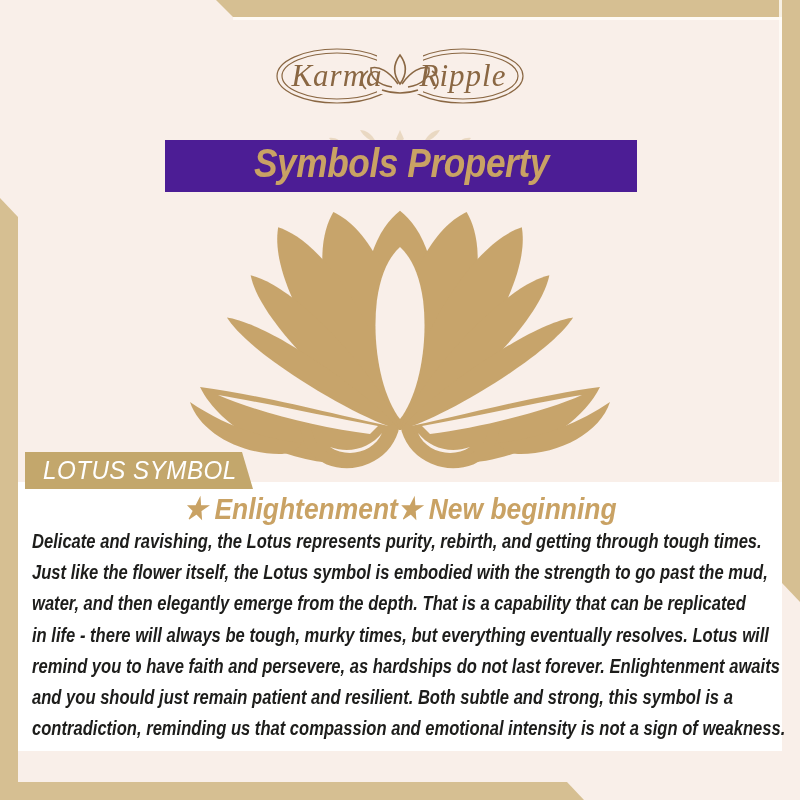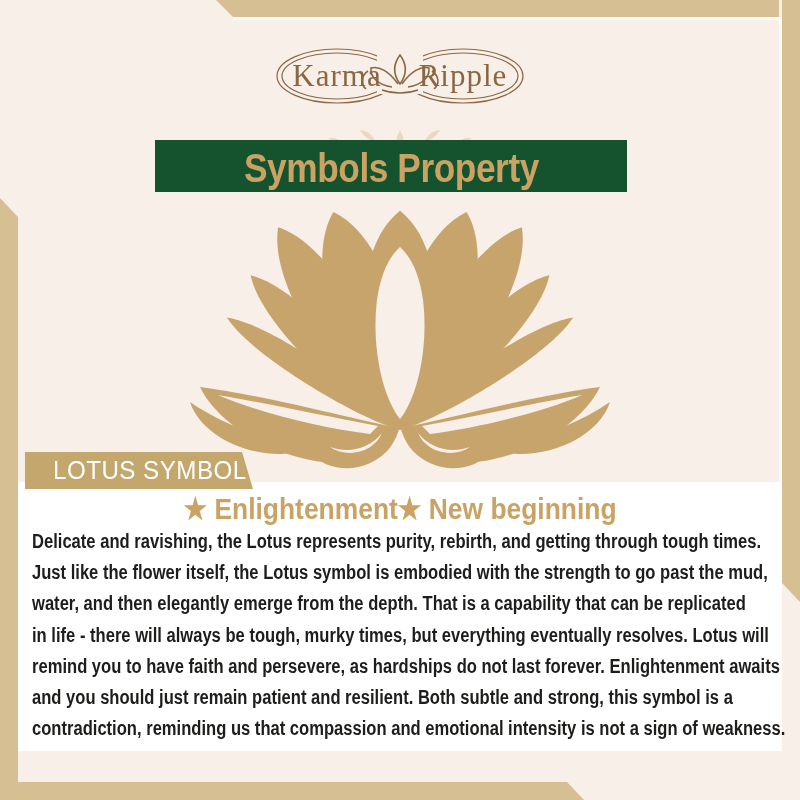--- a/index.html
+++ b/index.html
@@ -1,52 +1,52 @@
 <!DOCTYPE html>
 <html><head>
 <meta charset="utf-8">
 <style>
   html,body{margin:0;padding:0;}
   body{
     width:800px;height:800px;overflow:hidden;position:relative;
     background:#f9efe9;
     font-family:"Liberation Sans",sans-serif;
   }
-  .canvas{position:absolute;inset:0;width:800px;height:800px;}
+  .canvas{position:absolute;inset:0;width:800px;height:800px;font-style:italic;}
 
   
   .frame{position:absolute;background:#d6bf92;}
   .frame-top{top:0;left:0;width:800px;height:17px;
     clip-path:polygon(216px 0,800px 0,800px 17px,233px 17px);}
   .frame-right{top:0;right:0;width:18px;height:602px;
     clip-path:polygon(0 0,18px 0,18px 602px,0 583px);}
   .frame-left{left:0;top:198px;width:18px;height:602px;
     clip-path:polygon(0 0,18px 19px,18px 602px,0 602px);}
   .frame-bottom{left:0;bottom:0;width:800px;height:18px;
     clip-path:polygon(0 0,567px 0,584px 18px,0 18px);}
   .hairline-top{position:absolute;top:17px;left:233px;width:549px;height:3px;background:rgba(255,253,248,.8);}
   .hairline-right{position:absolute;top:0;right:18px;width:3px;height:583px;background:rgba(255,253,248,.8);}
 
   
   .logo{position:absolute;left:265px;top:40px;width:270px;height:70px;}
   .logo text{font-family:"Liberation Serif",serif;font-size:31px;fill:#8a6743;letter-spacing:1px;}
 
   
-  .title-band{position:absolute;left:155px;top:140px;width:472px;height:52px;
-    background:#14532d;display:flex;align-items:flex-end;justify-content:center;z-index:3;}
+  .title-band{position:absolute;left:165px;top:140px;width:472px;height:52px;
+    background:#4c1d95;display:flex;align-items:flex-start;justify-content:center;z-index:3;}
   .title-text{font-size:41px;font-weight:bold;color:#c9a264;transform:scaleX(.86);
     letter-spacing:-0.5px;white-space:nowrap;}
 
   
   .lotus{position:absolute;left:180px;top:130px;width:440px;height:340px;z-index:1;}
 
   
   .banner{position:absolute;left:25px;top:452px;width:230px;height:37px;background:#c3a76c;
     clip-path:polygon(0 0,217px 0,228px 100%,0 100%);
-    display:flex;align-items:center;padding-left:28px;box-sizing:border-box;z-index:4;}
+    display:flex;align-items:center;padding-left:18px;box-sizing:border-box;z-index:4;}
   .banner-text{color:#ffffff;font-size:26px;letter-spacing:.5px;transform:scaleX(.93);
     transform-origin:left center;white-space:nowrap;}
 
   
   .box{position:absolute;left:18px;top:482px;width:764px;height:269px;background:#ffffff;z-index:2;}
   .heading{padding-top:10px;line-height:34px;text-align:center;font-size:30px;font-weight:bold;
     color:#c9a264;transform:scaleX(.88);white-space:nowrap;}
   .para{padding:0 14px;}
   .line{line-height:31.2px;white-space:nowrap;font-size:19.5px;font-weight:bold;color:#1d1d1b;
     transform:scaleX(.85);transform-origin:left center;}

